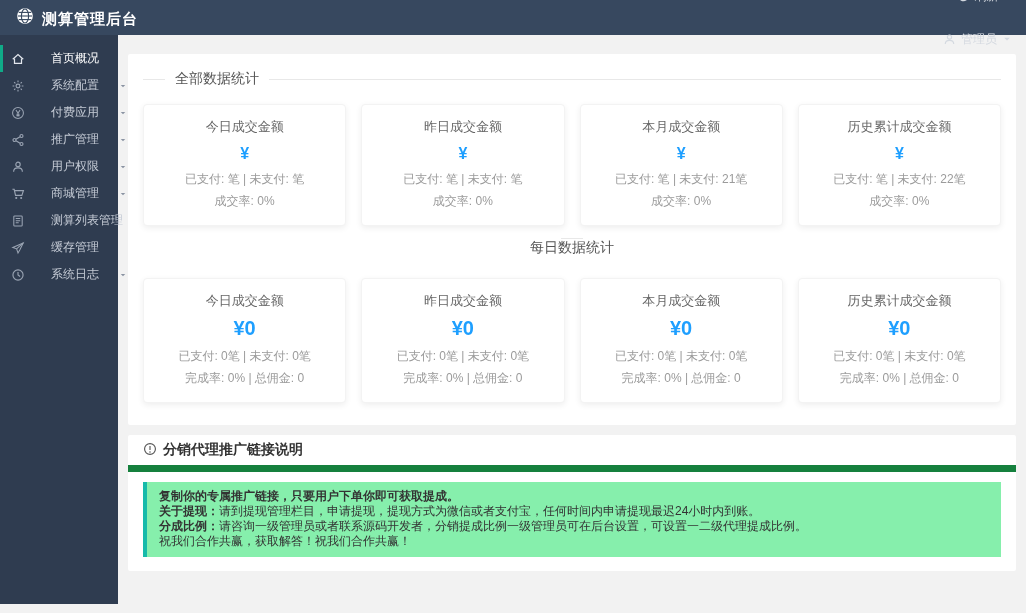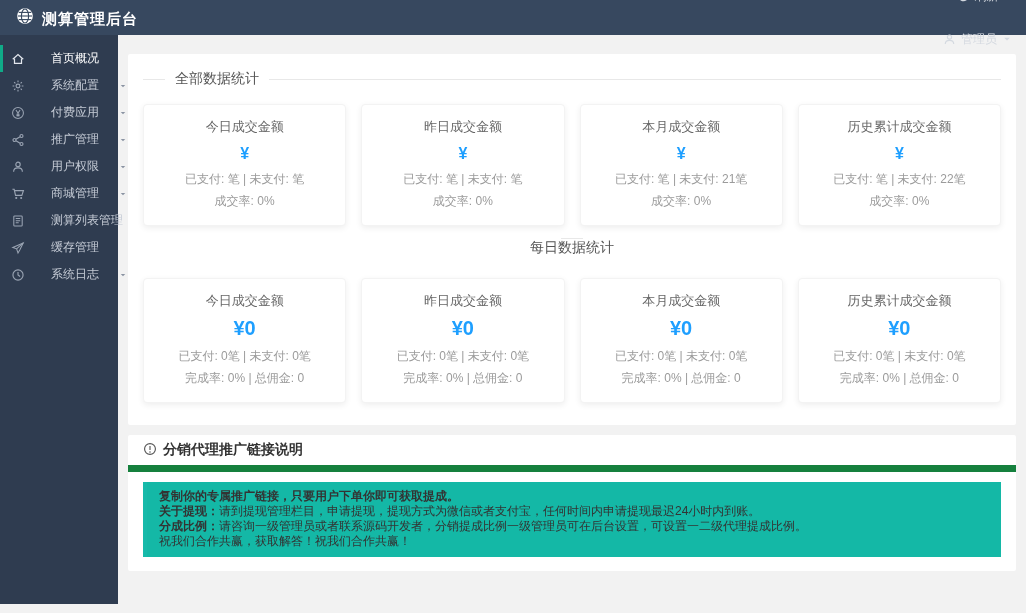--- a/index.html
+++ b/index.html
@@ -42,21 +42,21 @@
   .stat-card .amt { color:#1E9FFF; font-weight:bold; font-size:16px; margin-top:9px; }
   .stat-card.big .amt { font-size:20px; margin-top:7px; }
   .stat-card .sub { color:#9b9b9b; font-size:12px; margin-top:8px; }
   .stat-card .sub + .sub { margin-top:5px; }
 
   .notice-panel { margin-top:10px; }
   .notice-header { display:flex; align-items:center; gap:6px; height:37px; padding:0 15px;
                    border-bottom:7px solid #15803d; color:#333; font-size:14px; font-weight:bold; }
   .notice-header svg { color:#555; }
   .notice-body { padding:10px 15px 14px 15px; }
-  .quote { background:#14b8a6; border-left:4px solid #16baaa; padding:7px 12px 8px 12px;
+  .quote { background:#86efac; border-left:4px solid #16baaa; padding:7px 12px 8px 12px;
            font-size:12px; line-height:15px; color:#333; }
   .quote .b { font-weight:bold; }
 </style>
 </head>
 <body>
 
 <div class="app">
 
   <header class="topbar">
     <div class="brand">

